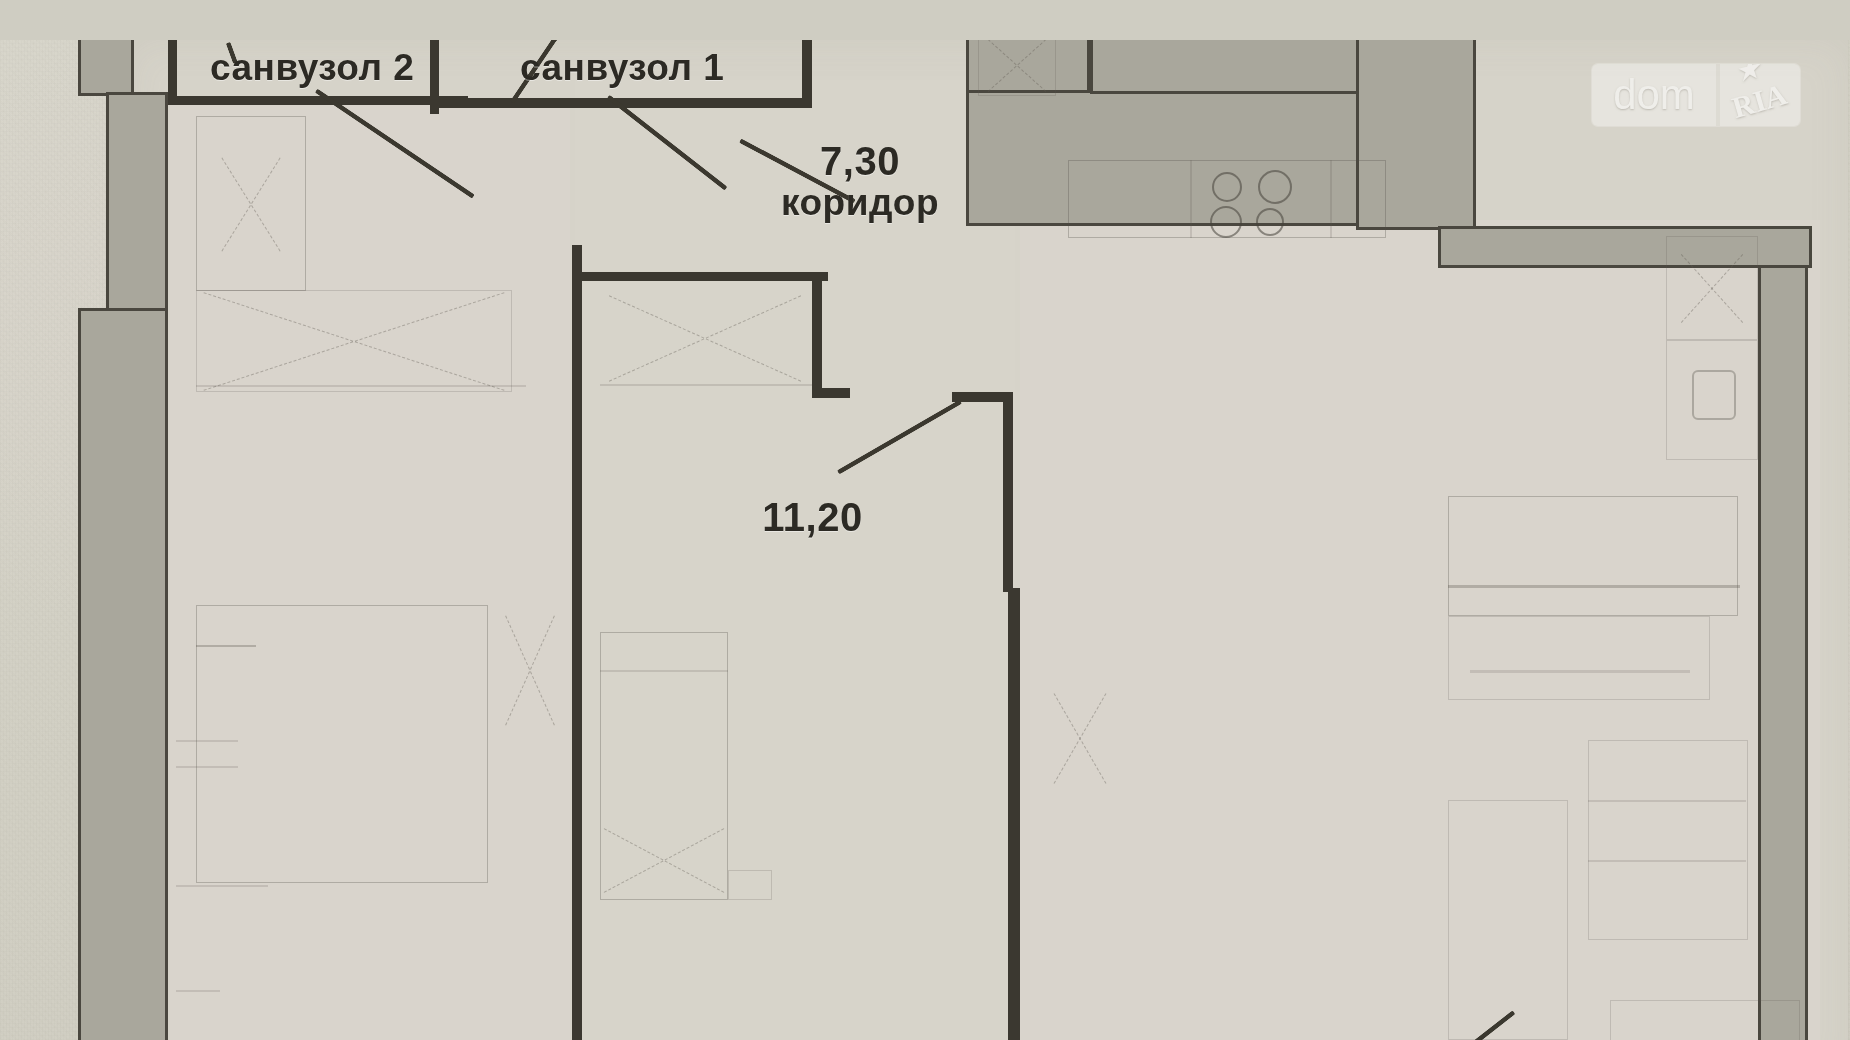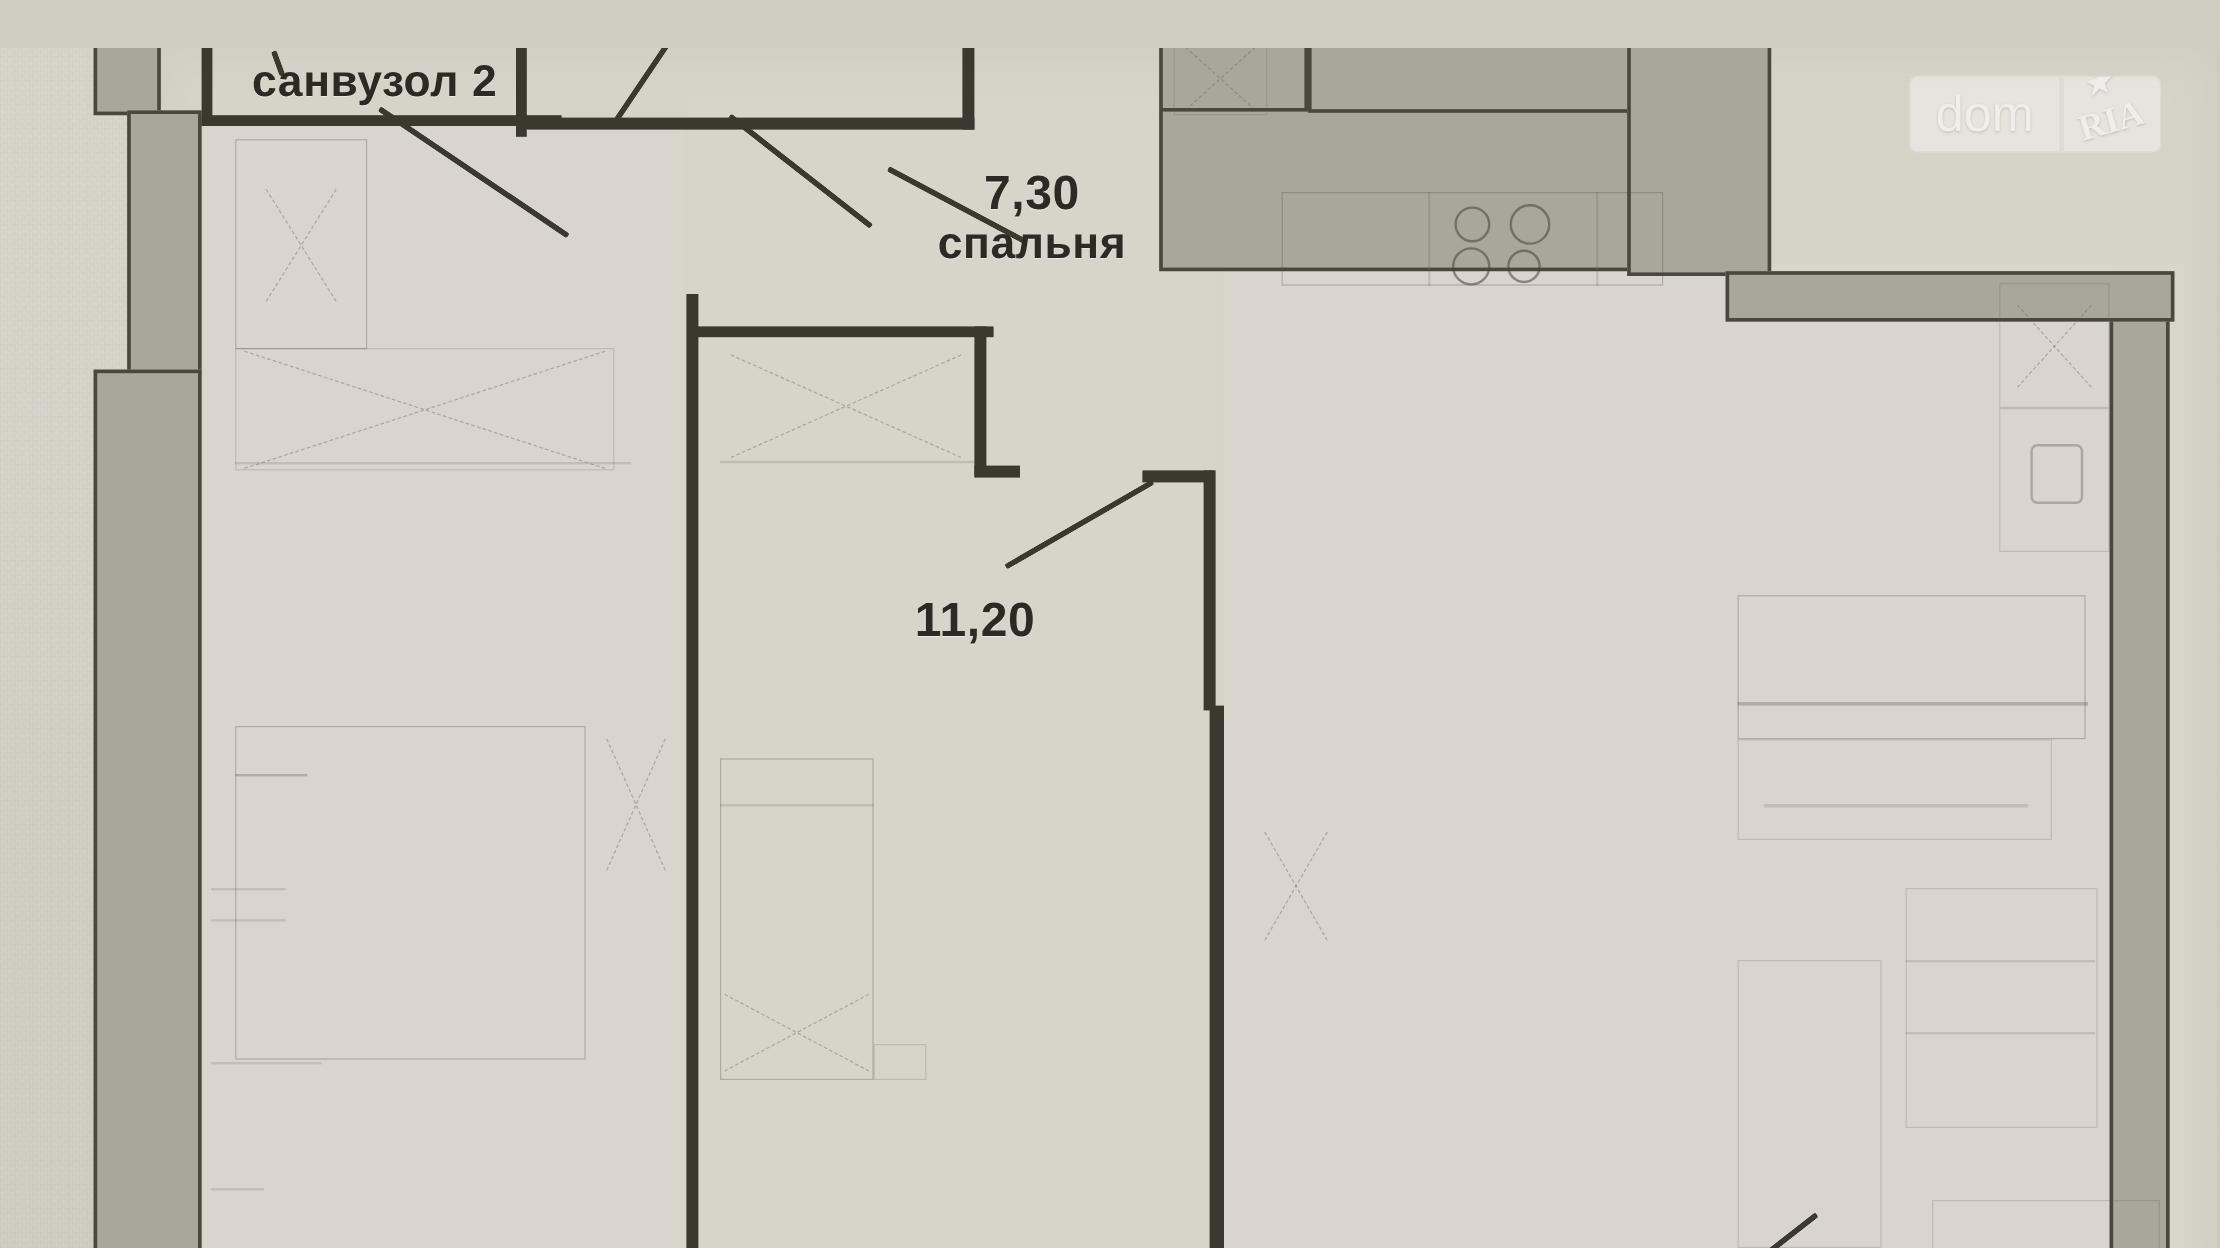--- a/index.html
+++ b/index.html
@@ -238,24 +238,27 @@
   <div class="leader" style="left:740px; top:98px; width:130px; transform: rotate(28deg);"></div>
 
   <div class="leader" style="left:838px; top:430px; width:142px; transform: rotate(-30deg);"></div>
 
   <div class="leader" style="left:228px; top:0px; width:22px; transform: rotate(70deg);"></div>
 
   <div class="lbl one" style="left:210px; top:8px;">
     <span class="name">санвузол 2</span>
   </div>
 
+  <div class="lbl one" style="left:520px; top:8px;">
+    <span class="name">санвузол 1</span>
+  </div>
 
   <div class="lbl" style="left:765px; top:100px; width:190px;">
     <span class="area">7,30</span>
-    <span class="name">спальня</span>
+    <span class="name">коридор</span>
   </div>
 
 
   <div class="lbl" style="left:700px; top:456px; width:225px;">
     <span class="area">11,20</span>
   </div>
 
 
   <div class="wm" style="left:1592px; top:24px; height:62px;">
     <div class="wm-l">

